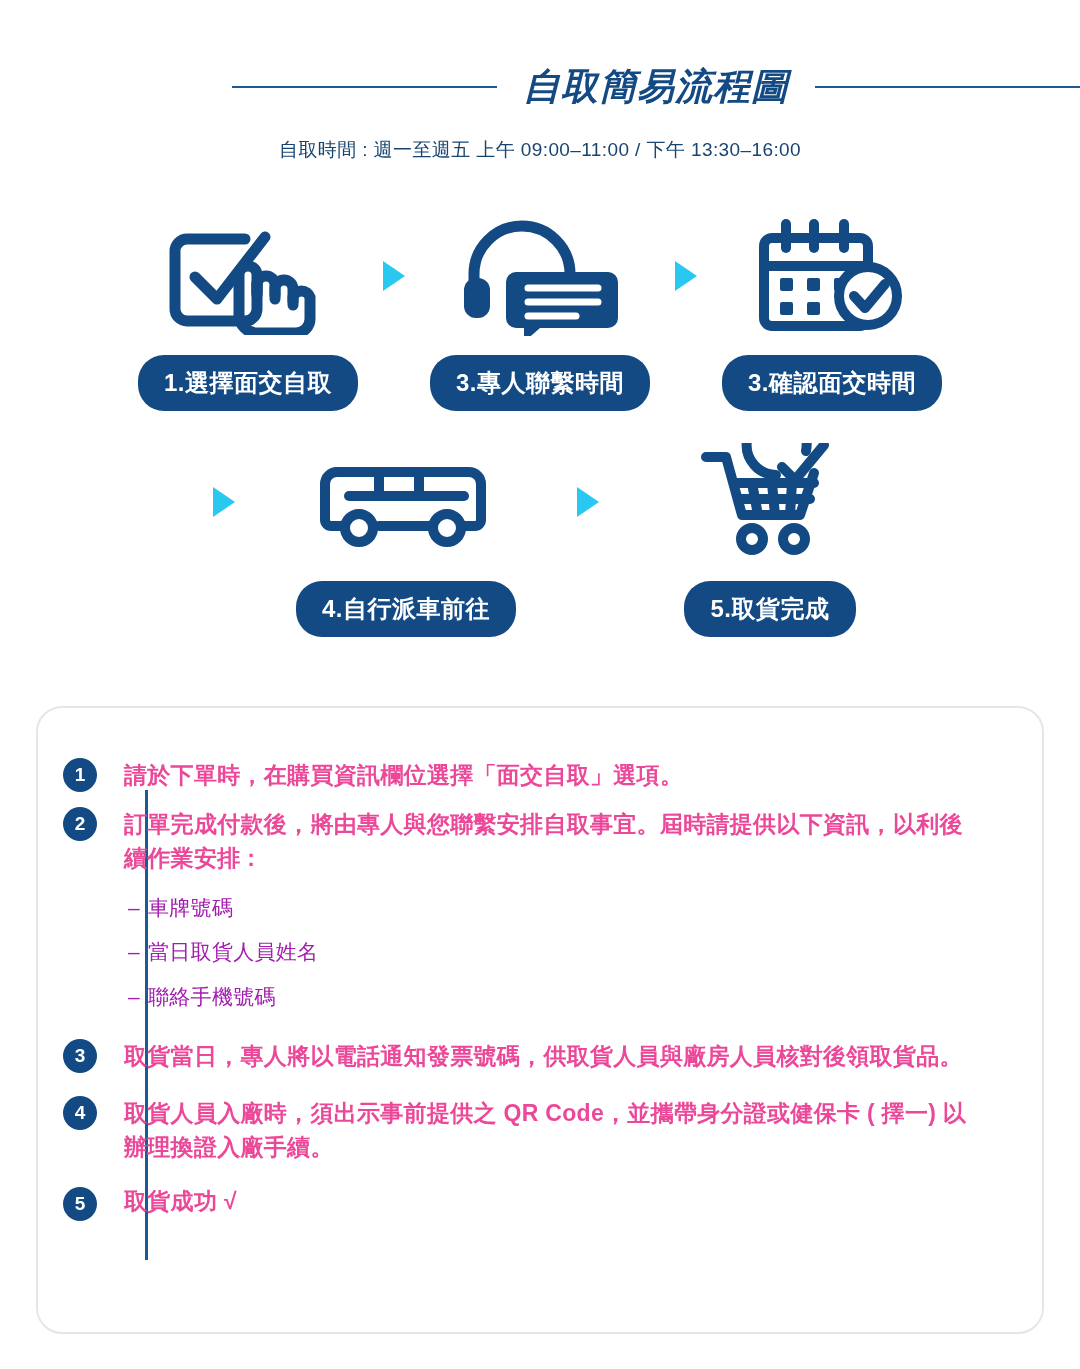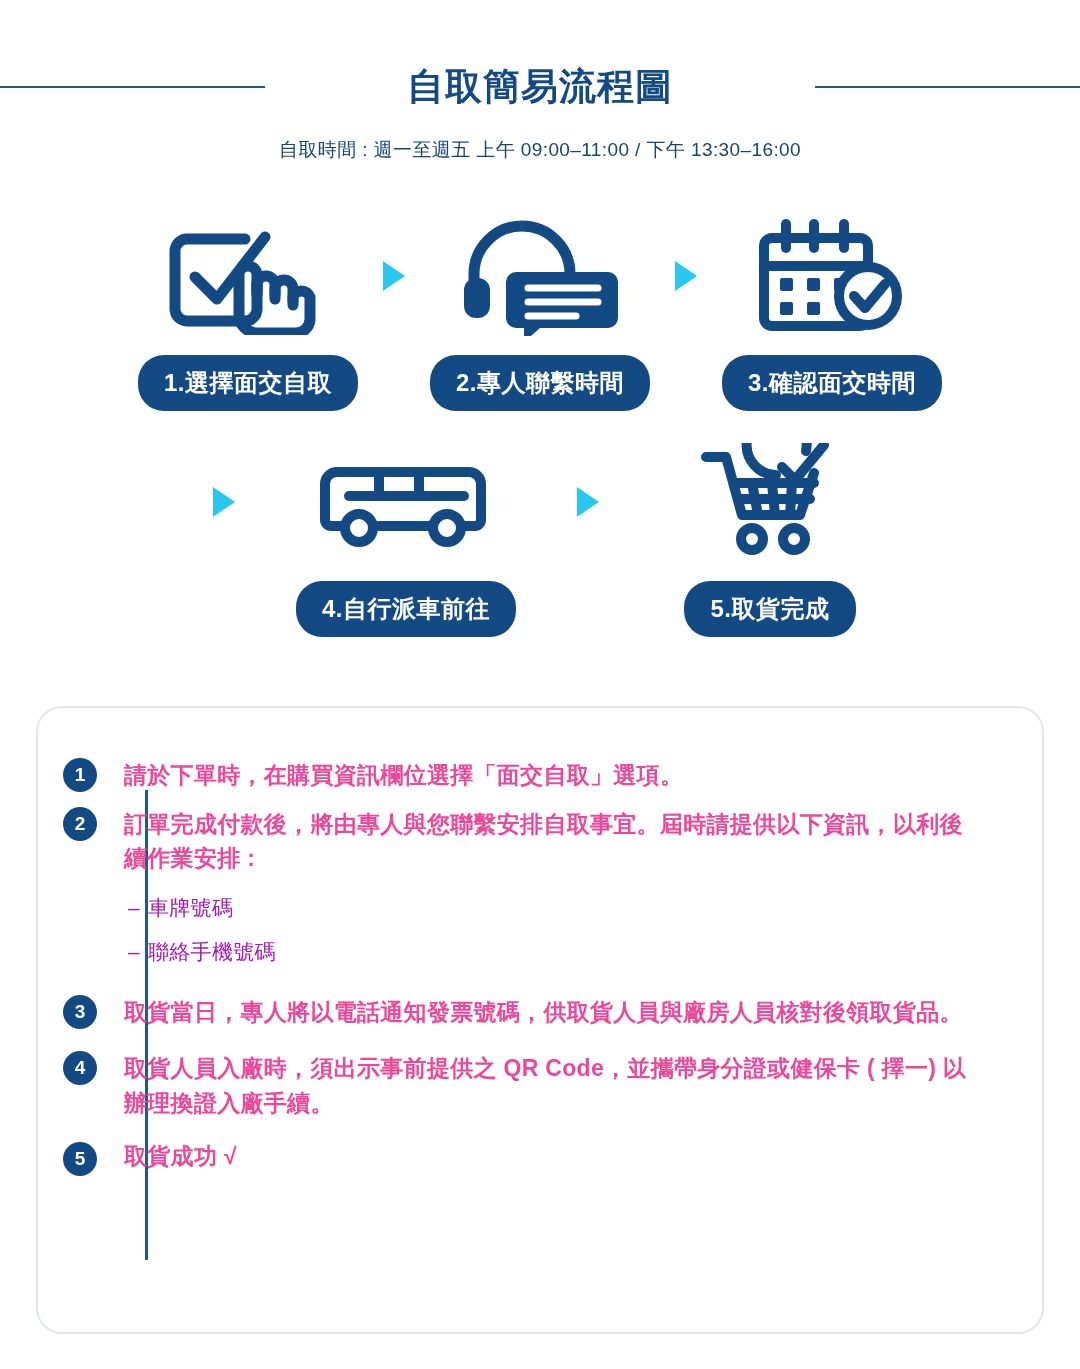--- a/index.html
+++ b/index.html
@@ -17,22 +17,23 @@
   }
 
   
   .header {
     padding-top: 62px;
     text-align: center;
   }
   .title-row {
     display: flex;
     align-items: center;
-    justify-content: space-between;
+    justify-content: flex-end;
     gap: 26px;
+    font-style: italic;
   }
   .title-rule {
     height: 2px;
     width: 265px;
     background: #1a5a96;
   }
   .page-title {
     font-size: 37px;
     font-weight: bold;
     color: #134a84;
@@ -214,21 +215,21 @@
           <g>
             <path d="M58 56 h92 a10 10 0 0 1 10 10 v36 a10 10 0 0 1 -10 10 H82 l-16 14 v-14 h-8 a10 10 0 0 1 -10 -10 V66 a10 10 0 0 1 10 -10 z" fill="#134a84"></path>
             <g stroke="#ffffff" stroke-width="7" stroke-linecap="round">
               <line x1="70" y1="72" x2="140" y2="72"></line>
               <line x1="70" y1="86" x2="140" y2="86"></line>
               <line x1="70" y1="100" x2="118" y2="100"></line>
             </g>
           </g>
         </svg>
       </div>
-      <div class="step-label">2.專人聯繫時間</div>
+      <div class="step-label">3.專人聯繫時間</div>
     </div>
 
     <div class="arrow">
         <div class="tri"></div>
       </div>
 
     <div class="step">
       <div class="step-icon">
         <svg width="160" height="120" viewBox="0 0 160 120">
           <g fill="none" stroke="#134a84" stroke-width="10" stroke-linecap="round" stroke-linejoin="round">
@@ -315,20 +316,21 @@
     <div class="note n1">
       <div class="badge">1</div>
       <div class="note-text">請於下單時，在購買資訊欄位選擇「面交自取」選項。</div>
     </div>
 
     <div class="note n2" style="display:block;">
       <div class="badge">2</div>
       <div class="note-text">訂單完成付款後，將由專人與您聯繫安排自取事宜。屆時請提供以下資訊，以利後續作業安排 :</div>
       <div class="sub-list">
         <div class="sub-item"><span class="sub-dash">–</span><span>車牌號碼</span></div>
+        <div class="sub-item"><span class="sub-dash">–</span><span>當日取貨人員姓名</span></div>
         <div class="sub-item"><span class="sub-dash">–</span><span>聯絡手機號碼</span></div>
       </div>
     </div>
 
     <div class="note n3">
       <div class="badge">3</div>
       <div class="note-text">取貨當日，專人將以電話通知發票號碼，供取貨人員與廠房人員核對後領取貨品。</div>
     </div>
 
     <div class="note n4" style="margin-top:22px;">

